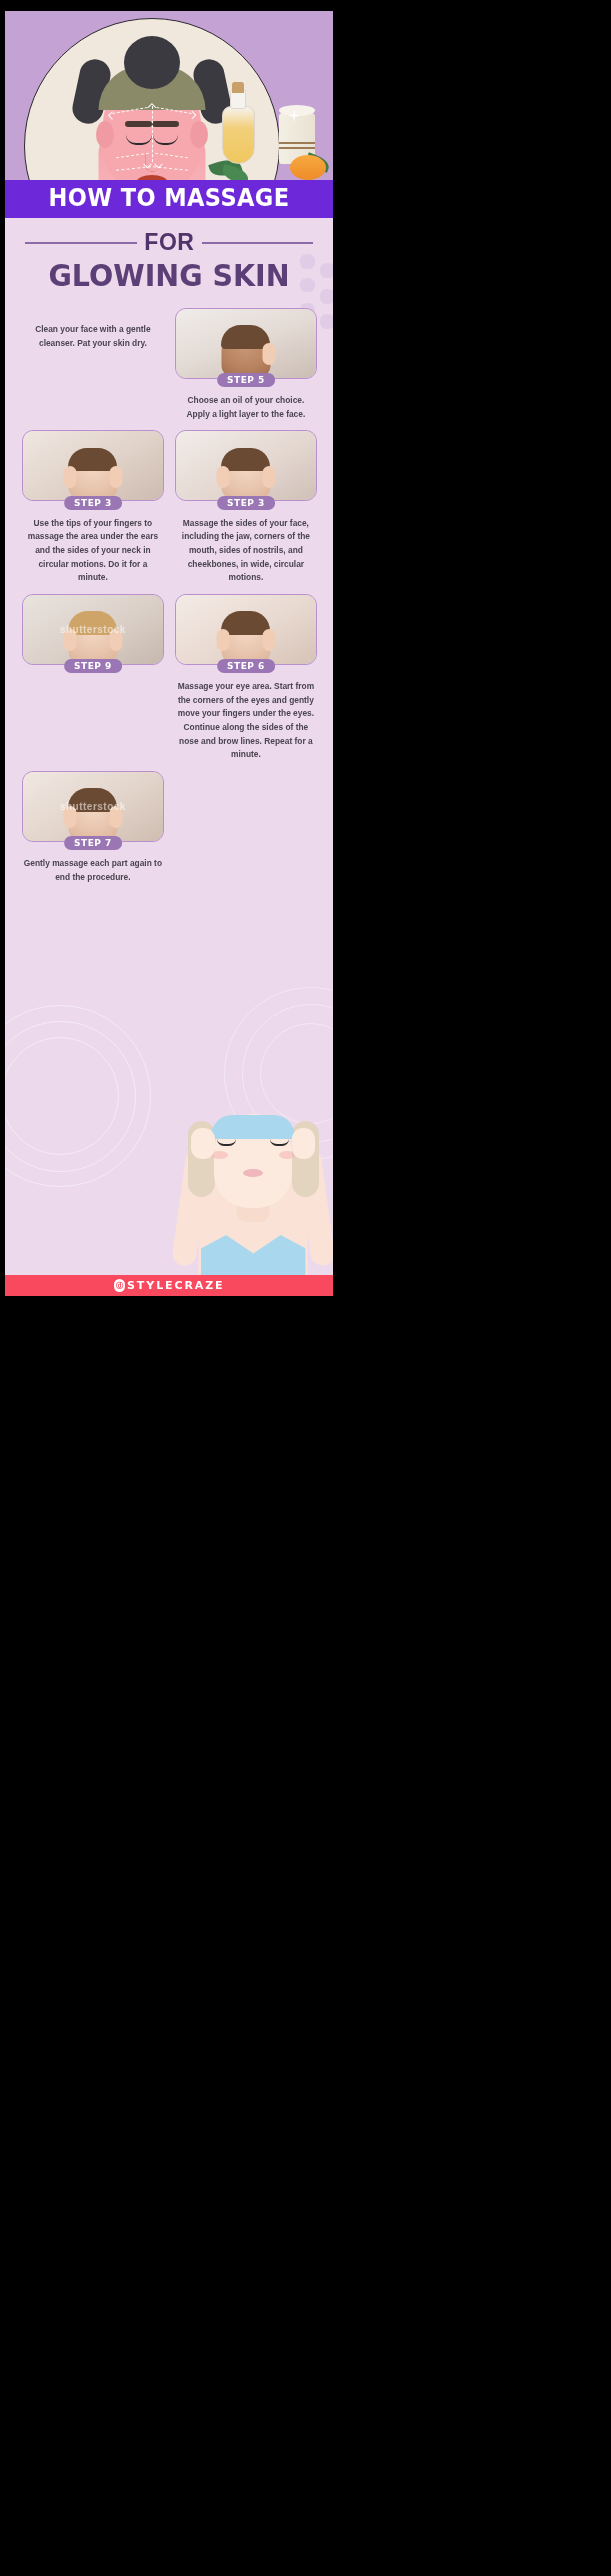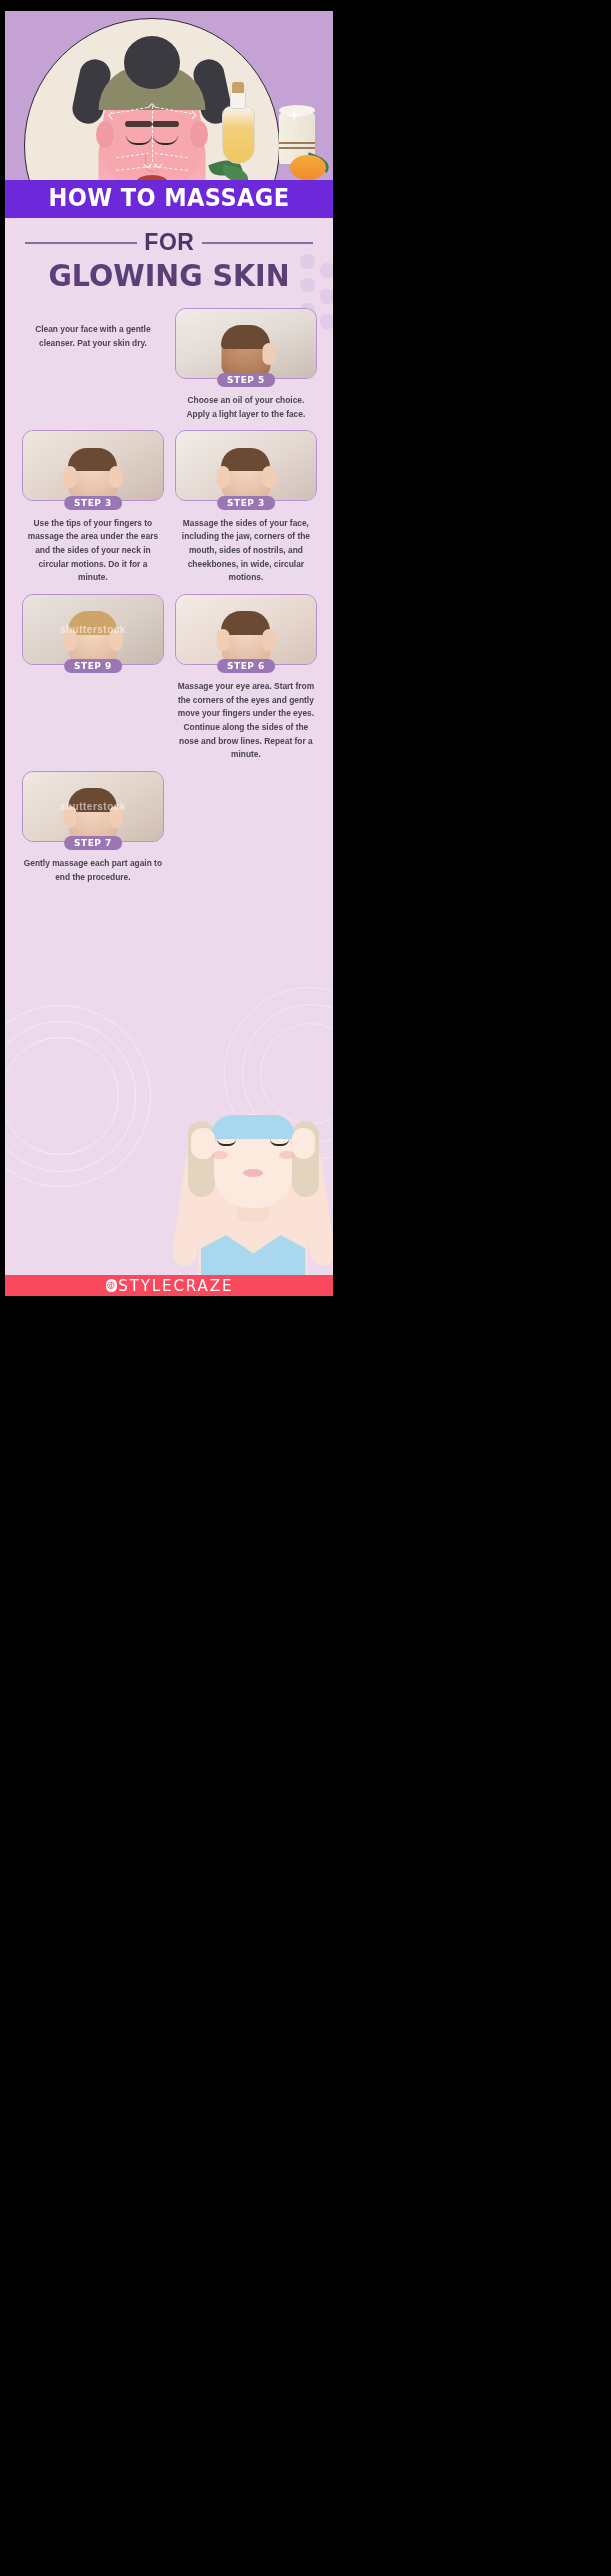--- a/index.html
+++ b/index.html
@@ -426,21 +426,21 @@
     gap:1.8px; z-index:5;
   }
   .logo-mark {
     width:11px; height:12.7px;
     background:#fff;
     border-radius:5.4px 5.4px 5.4px 5.4px;
     display:flex; align-items:center; justify-content:center;
     font-size:7.3px; color:#f9495f; font-weight:900;
   }
   .logo-text {
-    color:#fff; font-size:15px; font-weight:400;
+    color:#fff; font-size:11px; font-weight:700;
     letter-spacing:1.9px;
     font-family:"DejaVu Sans", sans-serif;
   }
 </style>
 </head>
 <body>
 
 <div class="infographic">
 
   <div class="hero">

